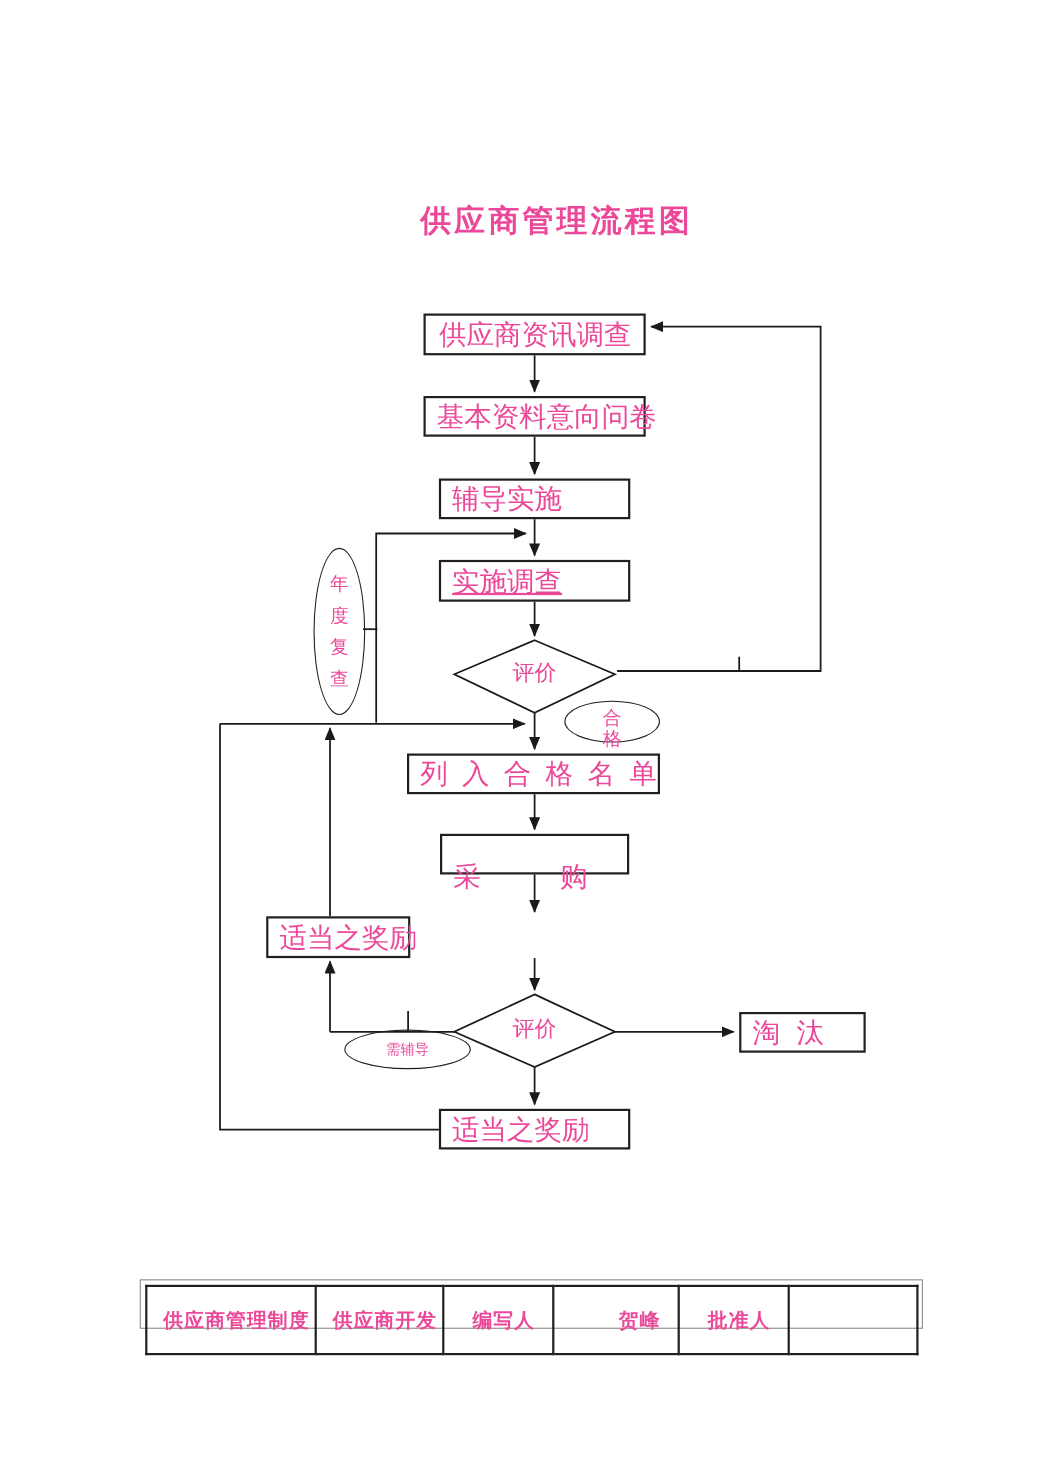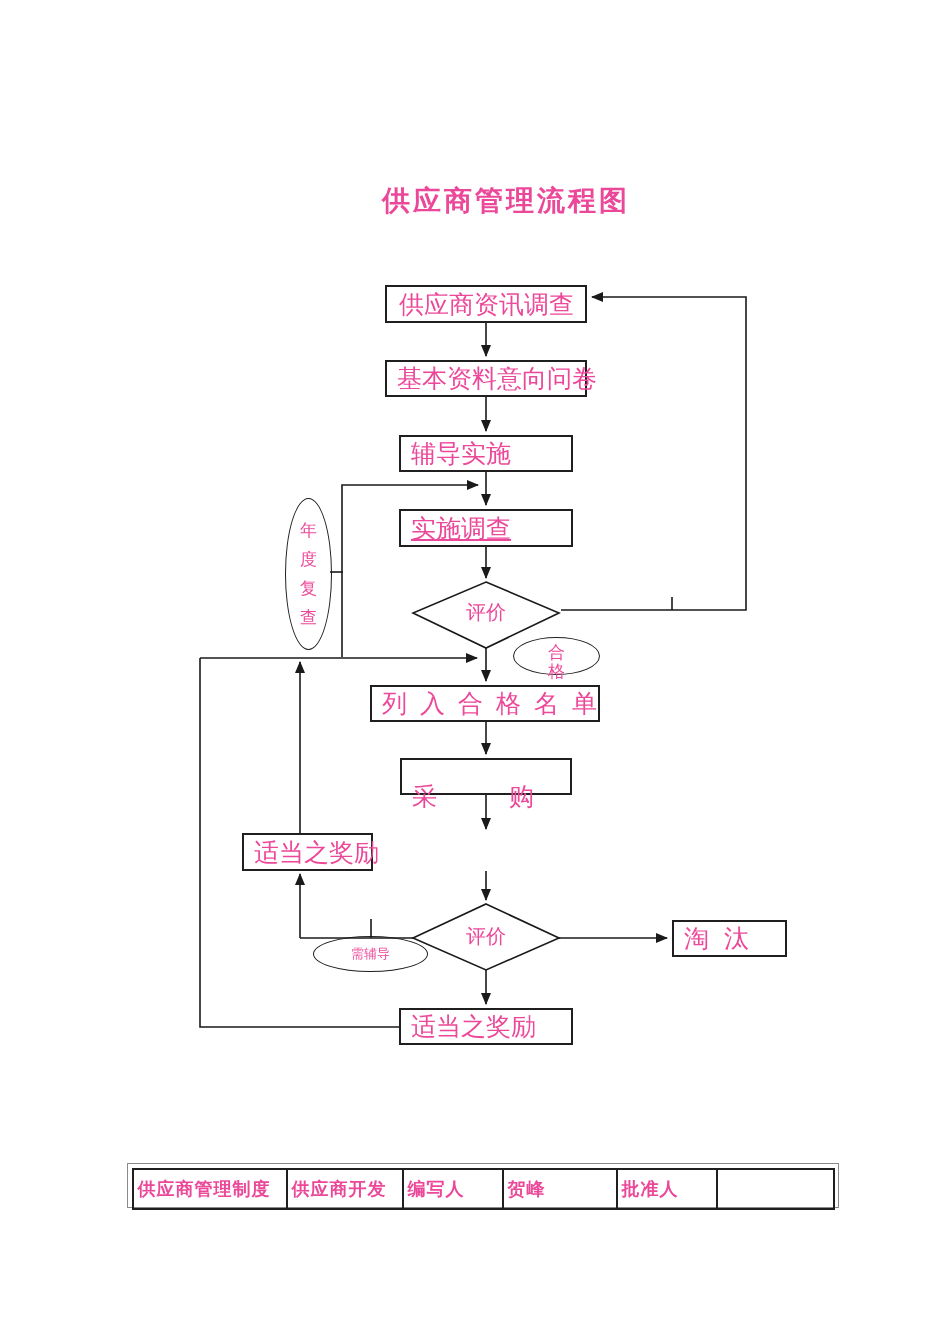--- a/index.html
+++ b/index.html
@@ -18,22 +18,22 @@
   .ell-qualified .wrap{margin-top:5px;font-size:17px;}
   .dtext{position:absolute;width:44px;text-align:center;font-size:20px;line-height:30px;
          word-break:break-all;}
   .ls13{letter-spacing:13px;}
   .ls15{letter-spacing:15px;}
   .ls72{letter-spacing:72px;margin-top:40px;}
   .ls76{letter-spacing:76px;}
   .tbl-outer{position:absolute;left:127px;top:1163px;width:712px;height:45px;box-sizing:border-box;
              border:1px solid #8a8a8a;}
   .tbl{border-collapse:collapse;margin:4px auto 0 auto;table-layout:fixed;width:701px;}
-  .tbl td{border:2px solid #1f1f1f;height:30px;text-align:left;vertical-align:middle;
-          font-size:18px;font-weight:bold;padding:4px;letter-spacing:1px;white-space:nowrap;overflow:hidden;font-family:Liberation Serif, serif;}
+  .tbl td{border:2px solid #1f1f1f;height:30px;text-align:right;vertical-align:middle;
+          font-size:18px;font-weight:bold;padding:15px;letter-spacing:1px;white-space:nowrap;overflow:hidden;font-family:Liberation Serif, serif;}
 </style>
 </head>
 <body>
 
 <div class="page">
 
   <h1 class="title">供应商管理流程图</h1>
 
   <svg class="wires" width="950" height="1344" xmlns="http://www.w3.org/2000/svg">
     <defs>

